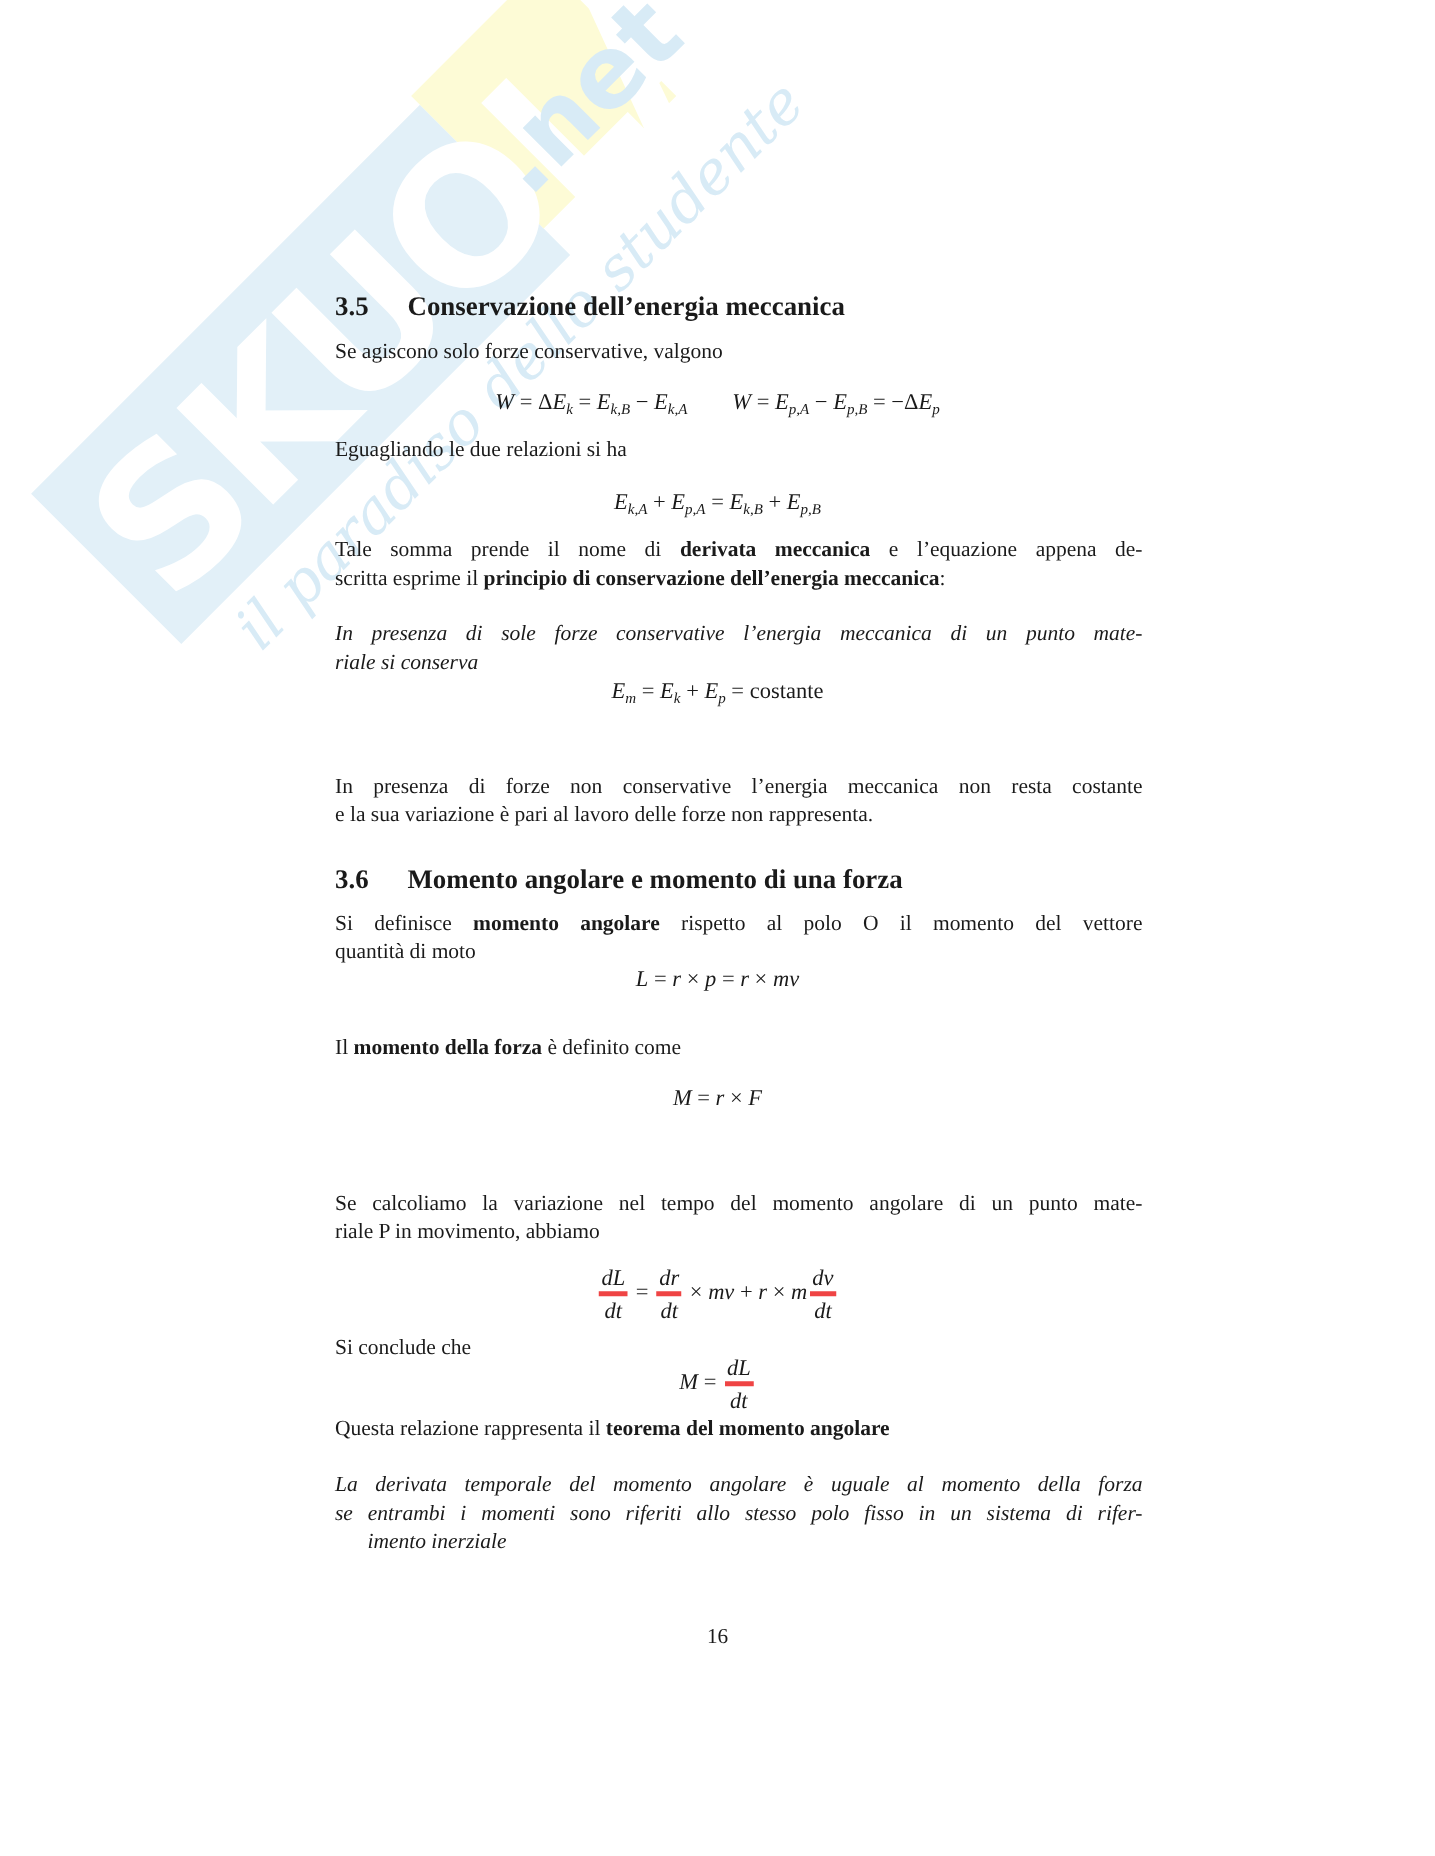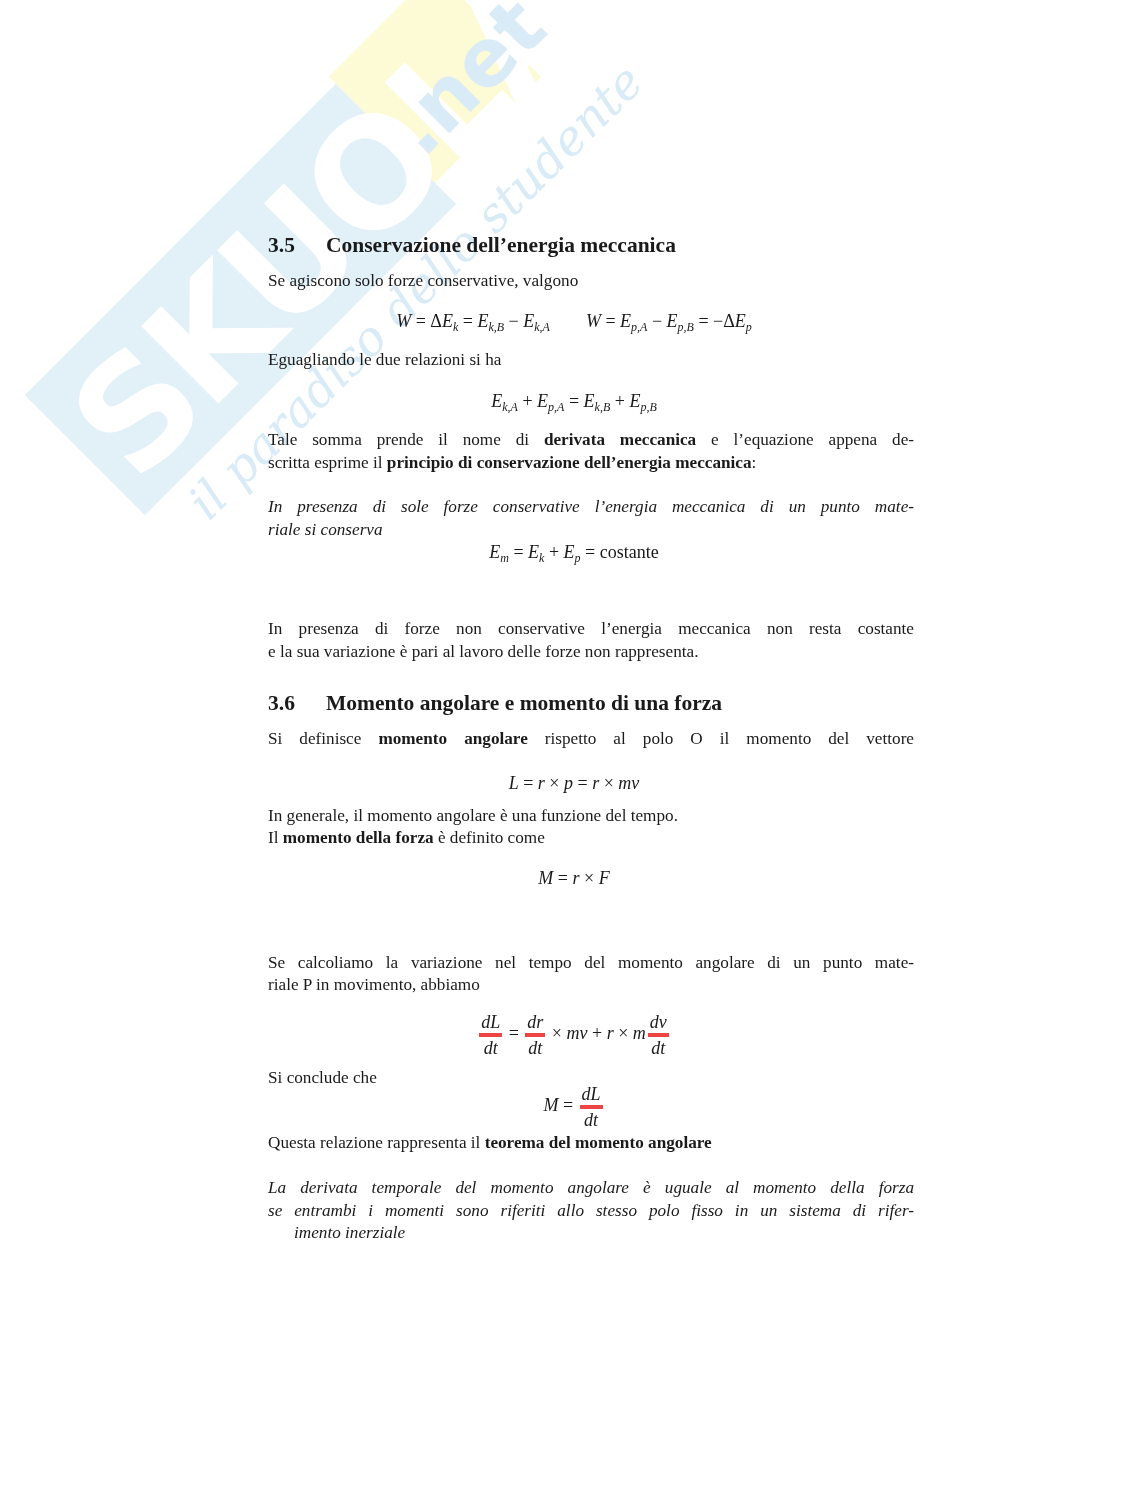--- a/index.html
+++ b/index.html
@@ -85,26 +85,26 @@
     <div class="line just" style="top:618px;">In presenza di forze non conservative l’energia meccanica non resta costante</div>
     <div class="line" style="top:641px;">e la sua variazione è pari al lavoro delle forze non rappresenta.</div>
 
     <div class="line h" style="top:690px;">
       <span class="num">3.6</span><span>Momento angolare e momento di una forza</span>
     </div>
 
     <div class="line just" style="top:728px;">
       <span>Si definisce </span><b>momento angolare</b><span> rispetto al polo O il momento del vettore</span>
     </div>
+    <div class="line" style="top:750px;">quantità di moto</div>
 
     <div class="line center math" style="top:772px;">
       <span class="mi">L</span> = <span class="mi">r</span> × <span class="mi">p</span> = <span class="mi">r</span> × <span class="mi">mv</span>
     </div>
 
-    <div class="line" style="top:805px;">In generale, il momento angolare è una funzione del tempo.</div>
     <div class="line" style="top:827px;font-family:Liberation Serif, serif;">
       <span>Il </span><b>momento della forza</b><span> è definito come</span>
     </div>
 
     <div class="line center math" style="top:867px;">
       <span class="mi">M</span> = <span class="mi">r</span> × <span class="mi">F</span>
     </div>
 
     <div class="line just" style="top:952px;">Se calcoliamo la variazione nel tempo del momento angolare di un punto mate-</div>
     <div class="line" style="top:974px;">riale P in movimento, abbiamo</div>
@@ -120,14 +120,15 @@
     </div>
 
     <div class="line" style="top:1132px;">
       <span>Questa relazione rappresenta il </span><b>teorema del momento angolare</b>
     </div>
 
     <div class="line it just" style="top:1177px;">La derivata temporale del momento angolare è uguale al momento della forza</div>
     <div class="line it just" style="top:1200px;">se entrambi i momenti sono riferiti allo stesso polo fisso in un sistema di rifer-</div>
     <div class="line it" style="top:1222px;margin-left:26px;">imento inerziale</div>
 
+    <div class="pnum" style="top:1299px;">16</div>
   </div>
 </div>
 
 </body></html>

